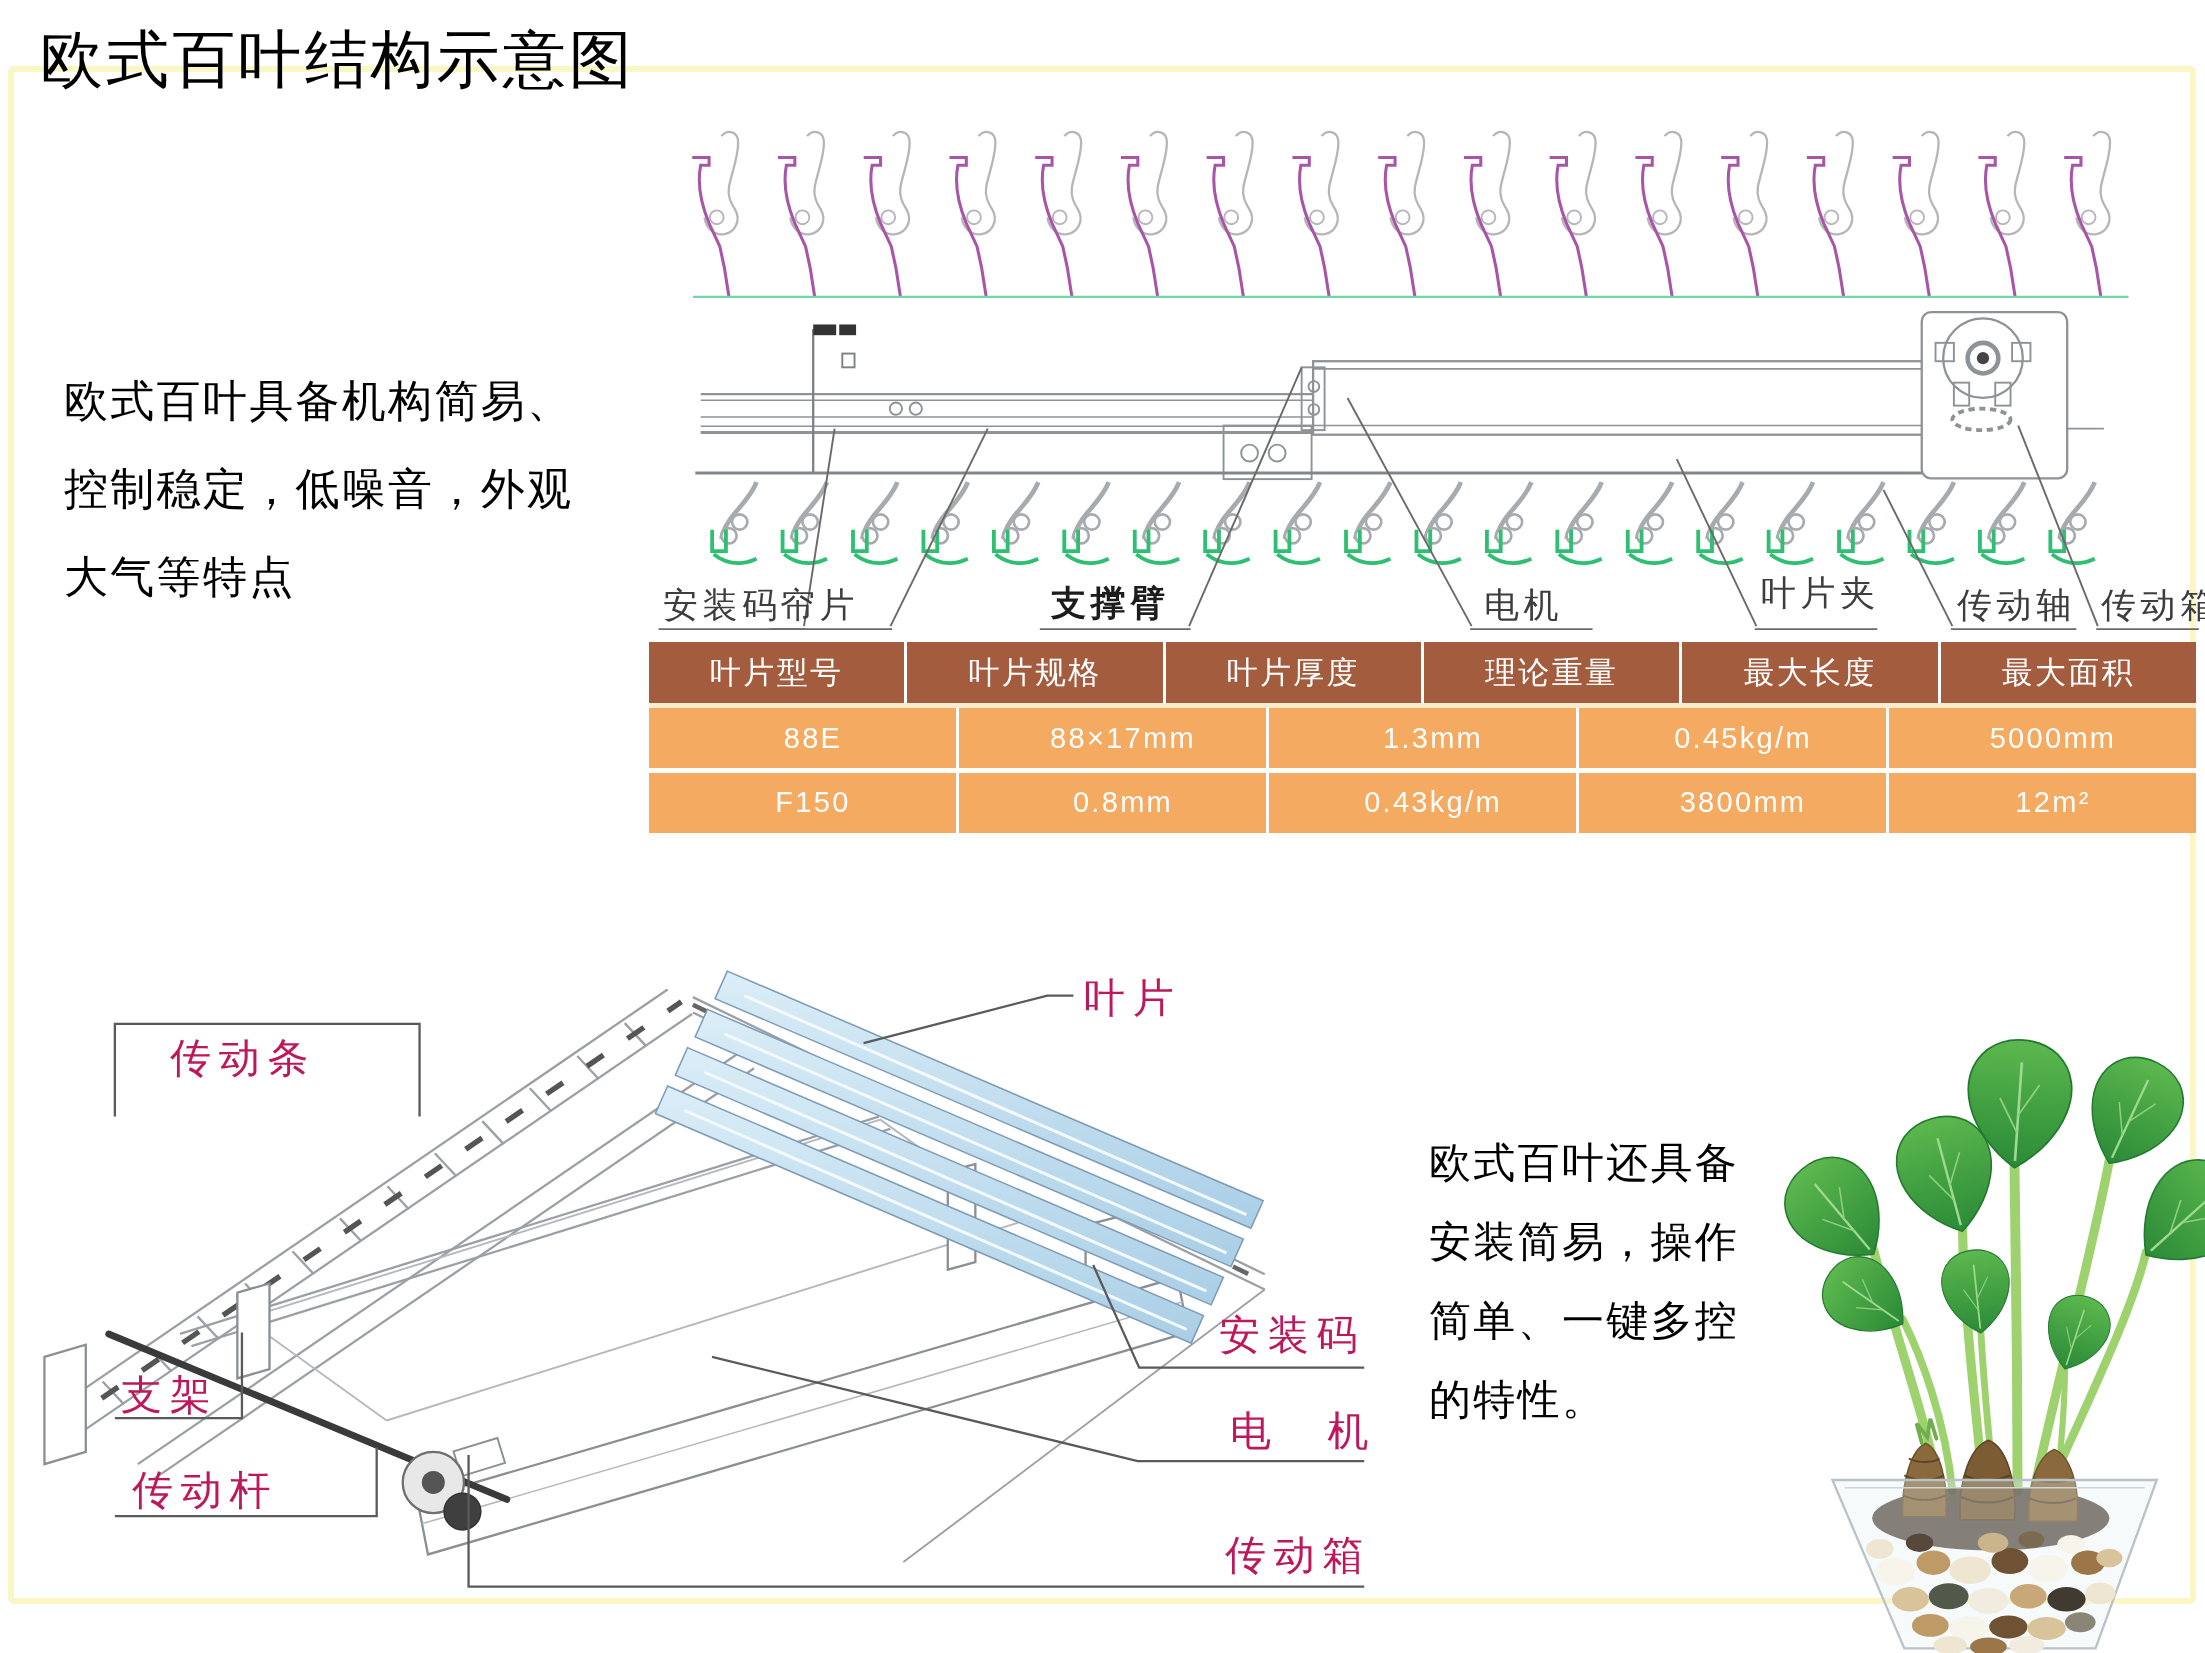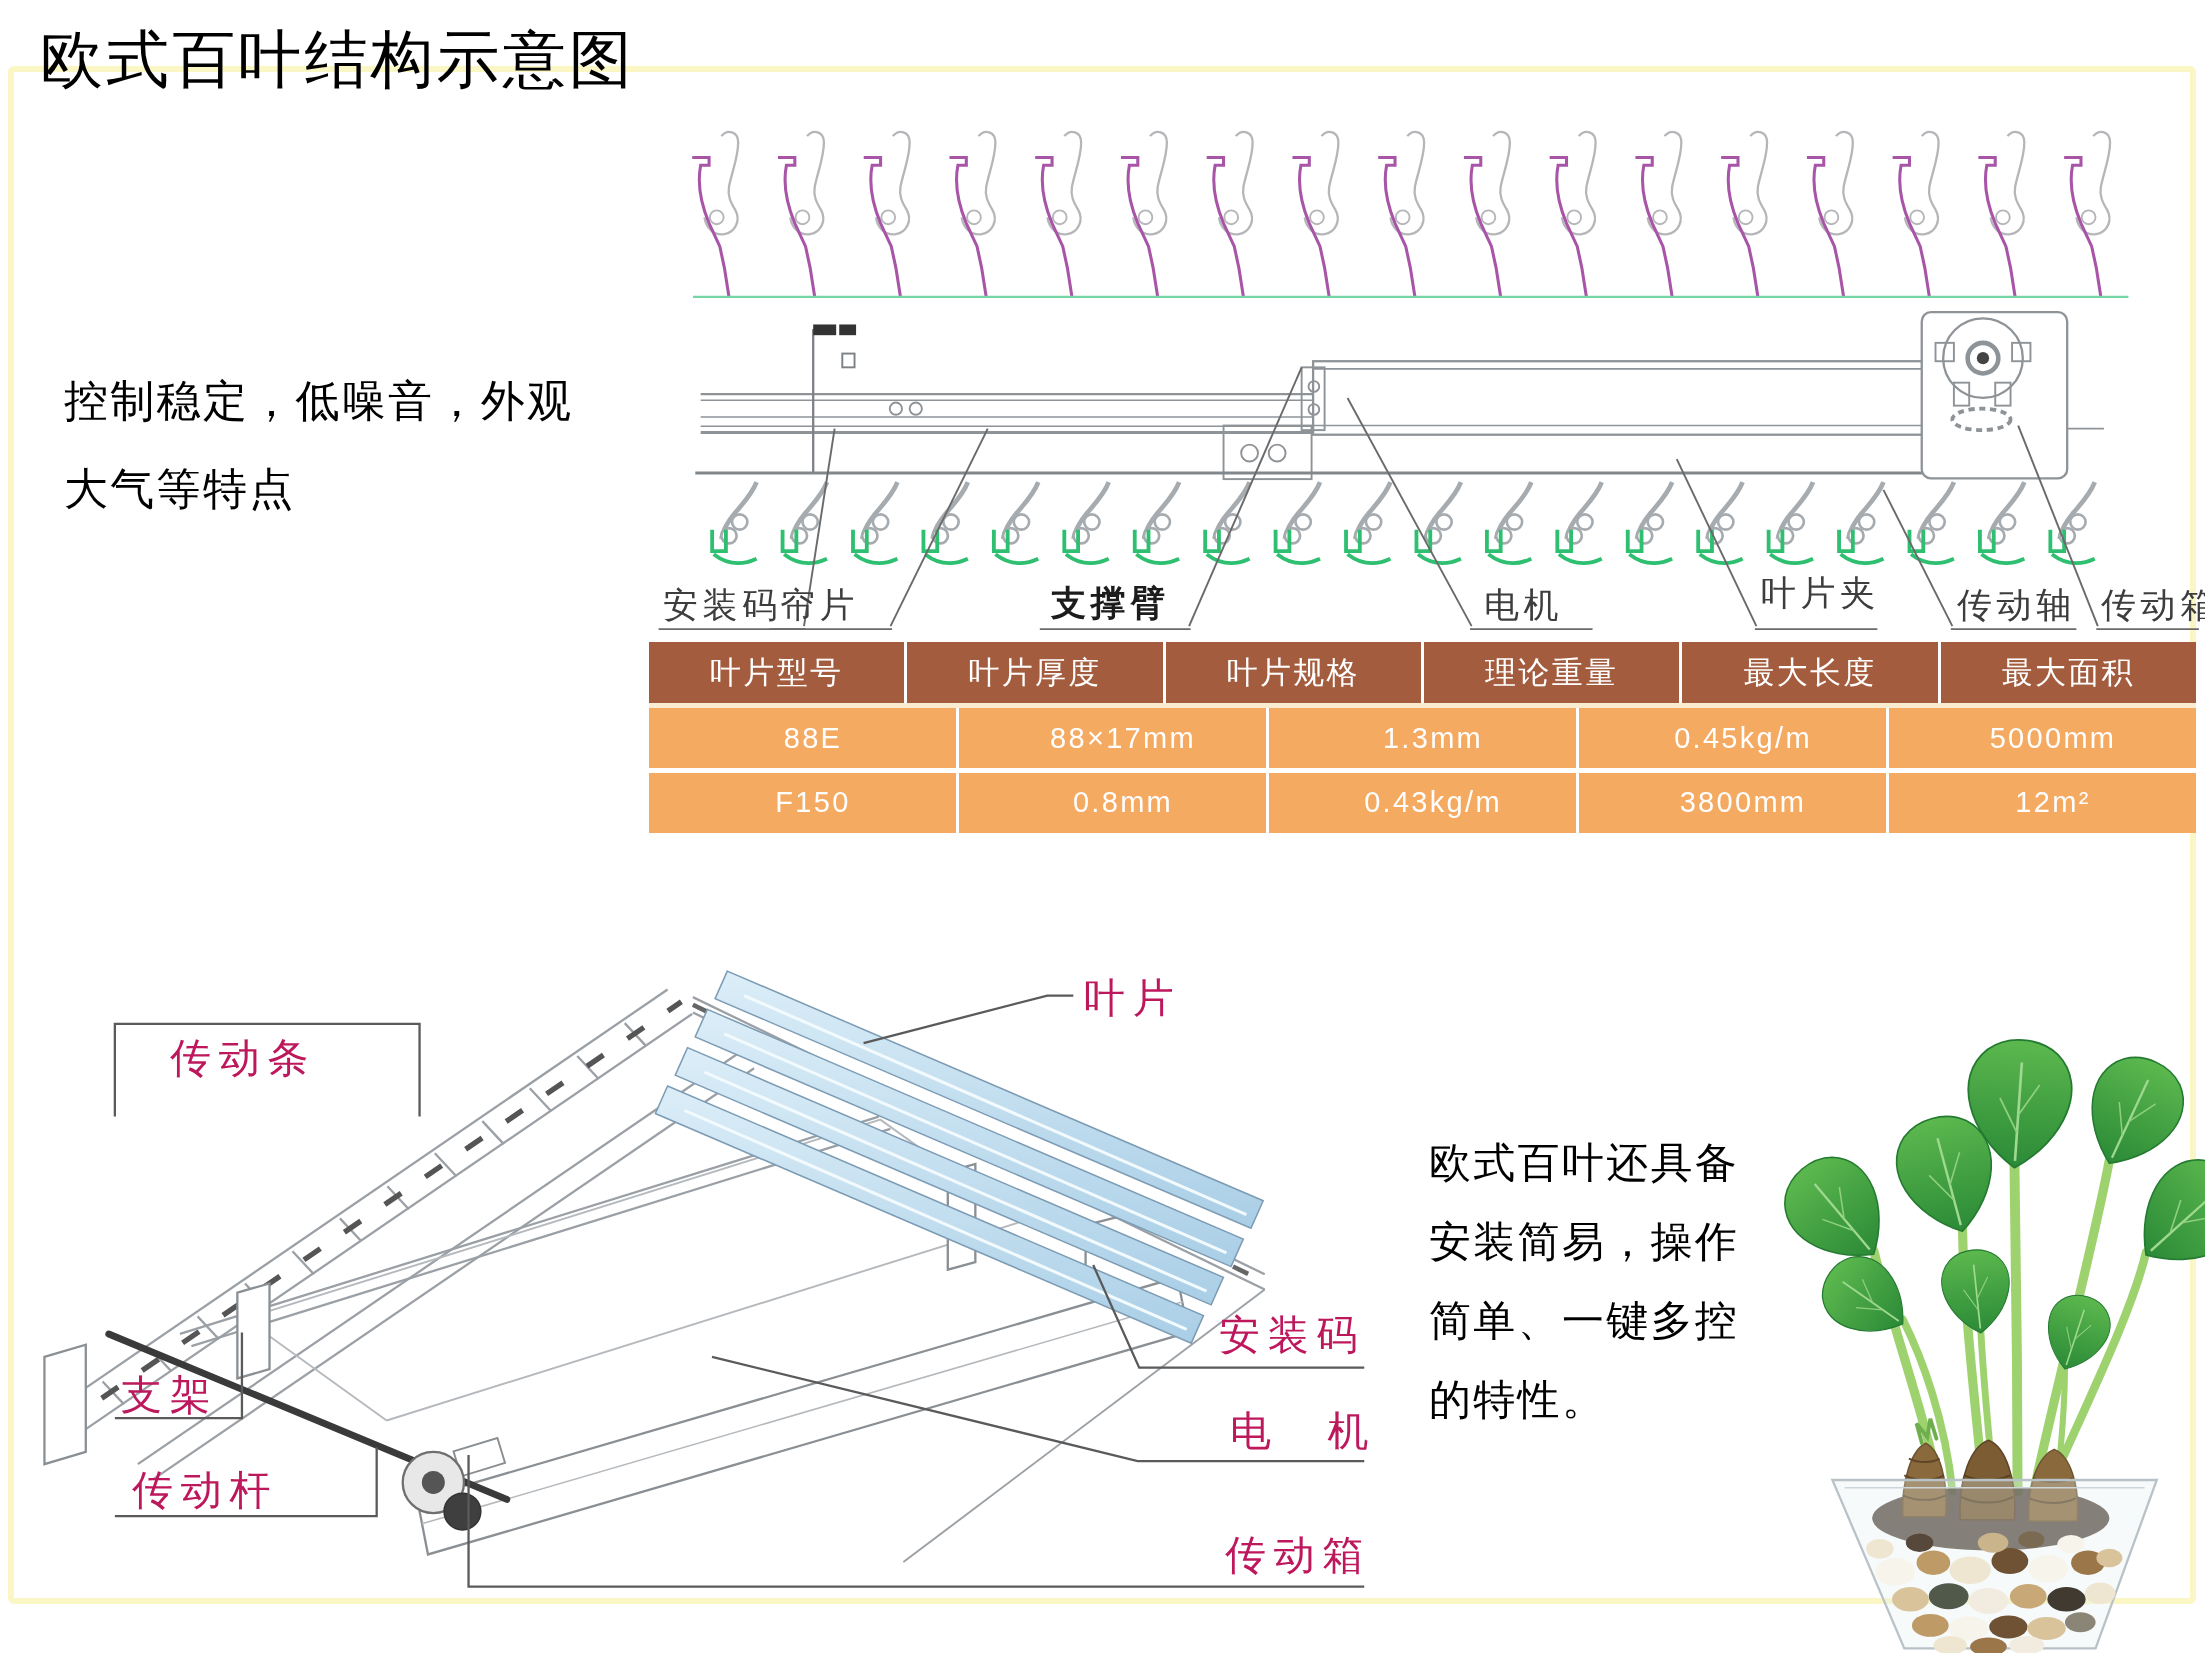--- a/index.html
+++ b/index.html
@@ -49,20 +49,21 @@
   .t-gap2{height:4.6px;background:#ffffff;}
 </style>
 </head>
 <body>
 
 <div id="page-border" class="abs"></div>
 
 <div id="title" class="abs">欧式百叶结构示意图</div>
 
 <div id="left-para" class="abs para">
+  <div>欧式百叶具备机构简易、</div>
   <div>控制稳定，低噪音，外观</div>
   <div>大气等特点</div>
 </div>
 
 <div id="right-para" class="abs para">
   <div>欧式百叶还具备</div>
   <div>安装简易，操作</div>
   <div>简单、一键多控</div>
   <div>的特性。</div>
 </div>
@@ -190,22 +191,22 @@
 <div class="abs diag-label" style="left:780px;top:582px;">帘片</div>
 <div class="abs diag-label bold" style="left:1051px;top:580px;">支撑臂</div>
 <div class="abs diag-label" style="left:1484px;top:582px;">电机</div>
 <div class="abs diag-label" style="left:1761px;top:570px;">叶片夹</div>
 <div class="abs diag-label" style="left:1957px;top:582px;">传动轴</div>
 <div class="abs diag-label" style="left:2101px;top:582px;">传动箱</div>
 
 <div id="spec-table" class="abs">
   <div class="t-row t-head">
     <div class="cell">叶片型号</div>
+    <div class="cell">叶片规格</div>
     <div class="cell">叶片厚度</div>
-    <div class="cell">叶片规格</div>
     <div class="cell">理论重量</div>
     <div class="cell">最大长度</div>
     <div class="cell">最大面积</div>
   </div>
   <div class="t-gap1"></div>
   <div class="t-row t-data">
     <div class="cell">88E</div>
     <div class="cell">88×17mm</div>
     <div class="cell">1.3mm</div>
     <div class="cell">0.45kg/m</div>

